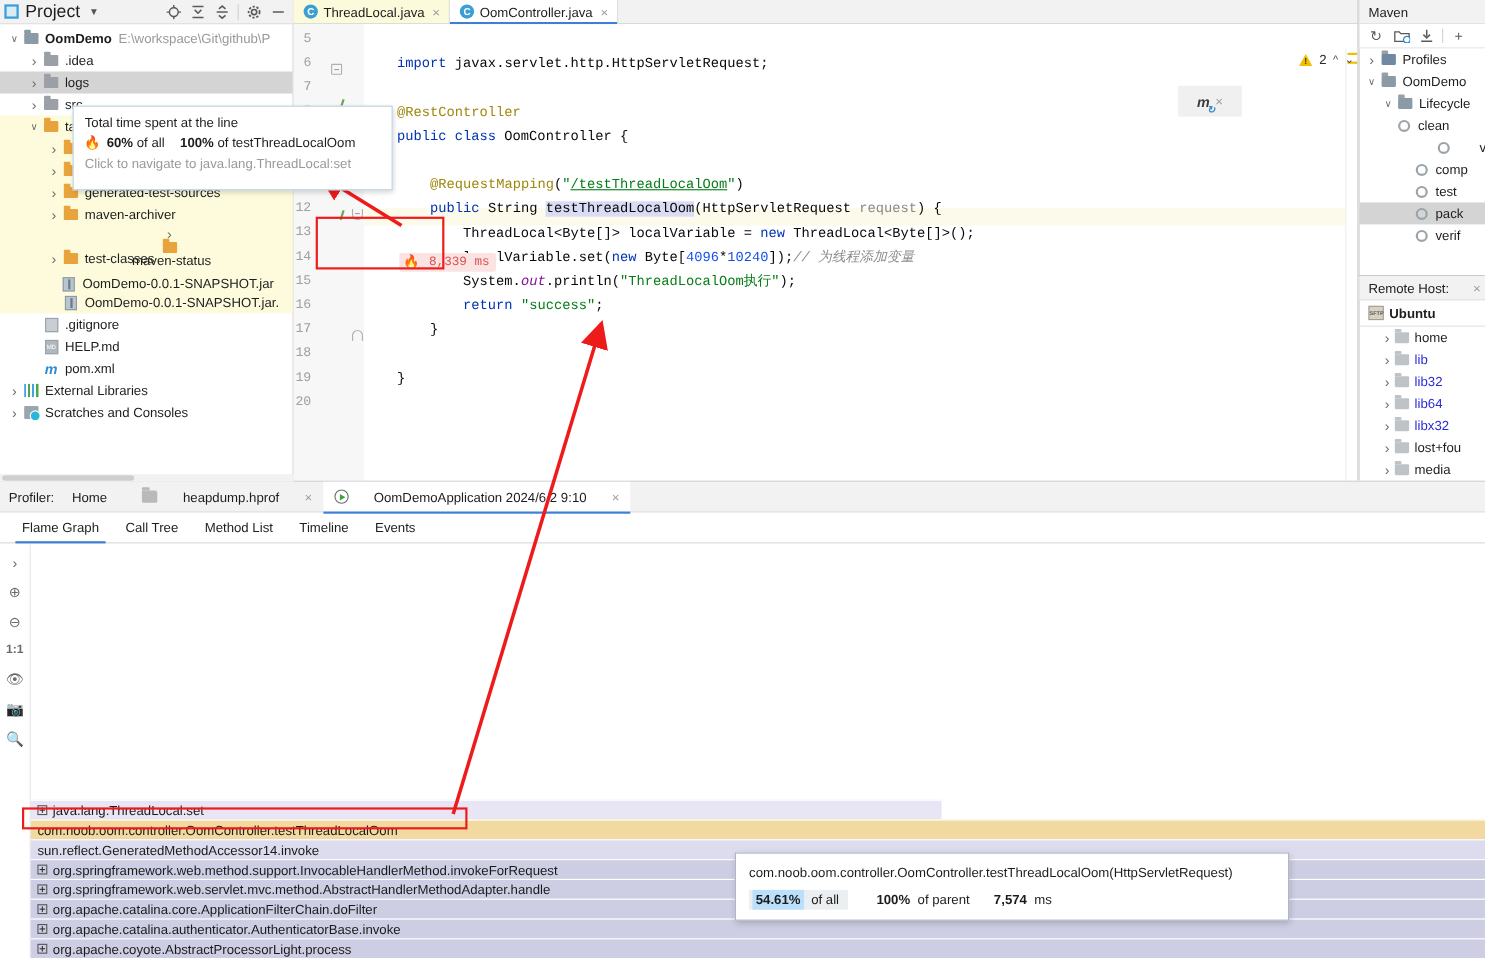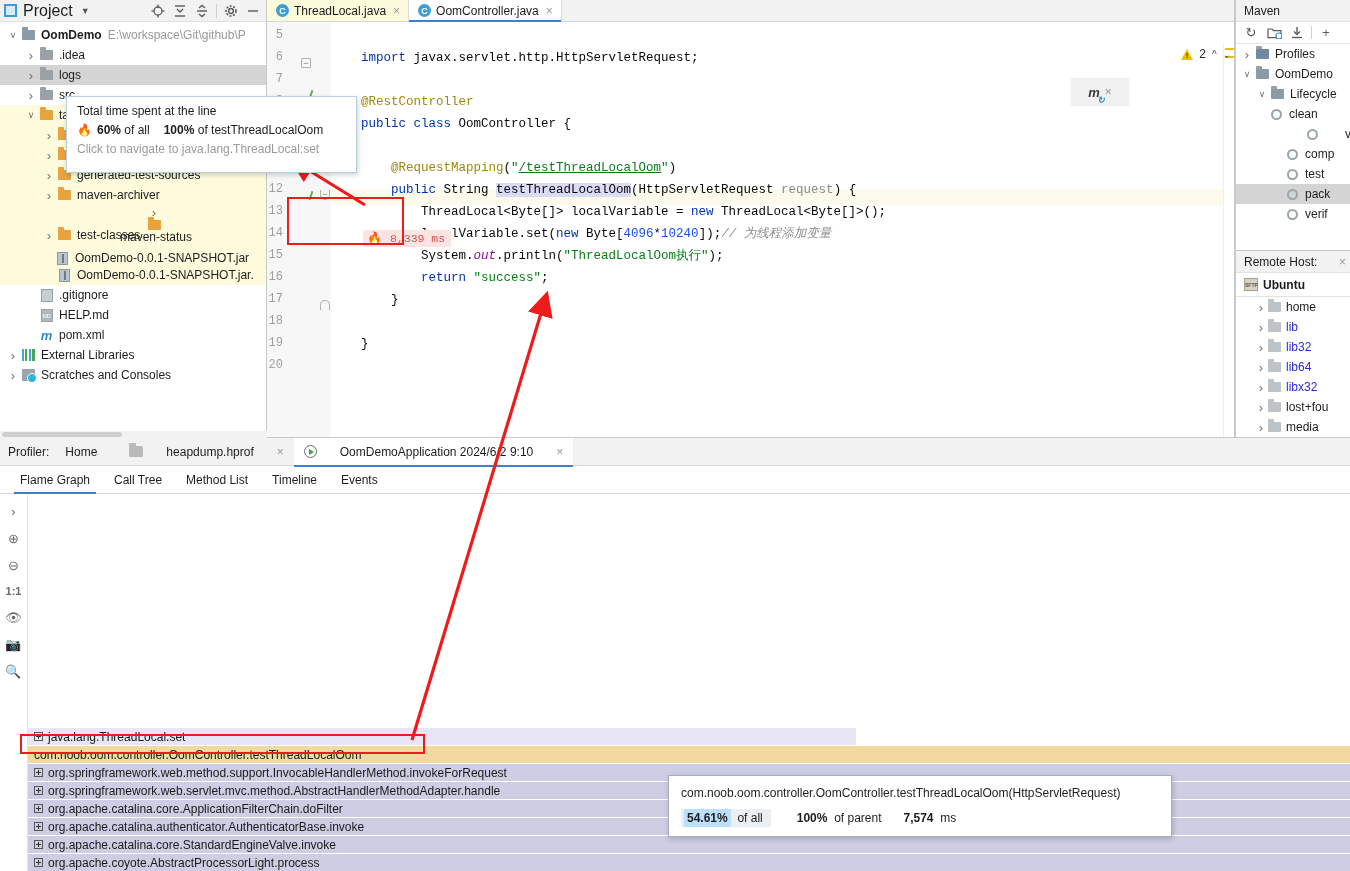--- a/index.html
+++ b/index.html
@@ -831,42 +831,41 @@
 
     <div class="flame-canvas">
       <div class="flame-rows" id="flame-rows">
           <div class="flame-row" style="width: 828px; background: rgb(232, 230, 245);">
             <span class="exp-box"></span>
             <span>java.lang.ThreadLocal.set</span>
           </div>
           <div class="flame-row" style="width: 1322px; background: rgb(242, 217, 160);">
             <span>com.noob.oom.controller.OomController.testThreadLocalOom</span>
           </div>
+          <div class="flame-row" style="width: 1322px; background: rgb(220, 220, 238);">
+            <span>sun.reflect.GeneratedMethodAccessor14.invoke</span>
+          </div>
           <div class="flame-row" style="width: 1322px; background: rgb(205, 206, 228);">
             <span class="exp-box"></span>
             <span>org.springframework.web.method.support.InvocableHandlerMethod.invokeForRequest</span>
           </div>
           <div class="flame-row" style="width: 1322px; background: rgb(205, 206, 228);">
             <span class="exp-box"></span>
             <span>org.springframework.web.servlet.mvc.method.AbstractHandlerMethodAdapter.handle</span>
           </div>
           <div class="flame-row" style="width: 1322px; background: rgb(205, 206, 228);">
             <span class="exp-box"></span>
             <span>org.apache.catalina.core.ApplicationFilterChain.doFilter</span>
           </div>
           <div class="flame-row" style="width: 1322px; background: rgb(205, 206, 228);">
             <span class="exp-box"></span>
             <span>org.apache.catalina.authenticator.AuthenticatorBase.invoke</span>
           </div>
           <div class="flame-row" style="width: 1322px; background: rgb(205, 206, 228);">
             <span class="exp-box"></span>
-            <span>org.apache.catalina.core.StandardEngineValve.invoke</span>
-          </div>
-          <div class="flame-row" style="width: 1322px; background: rgb(205, 206, 228);">
-            <span class="exp-box"></span>
             <span>org.apache.coyote.AbstractProcessorLight.process</span>
           </div>
         </div>
     </div>
   </div>
 
   <div class="gutter-tooltip">
     <div class="gt-line1">Total time spent at the line</div>
     <div class="gt-line2">
       <span class="flame-glyph">🔥</span>

